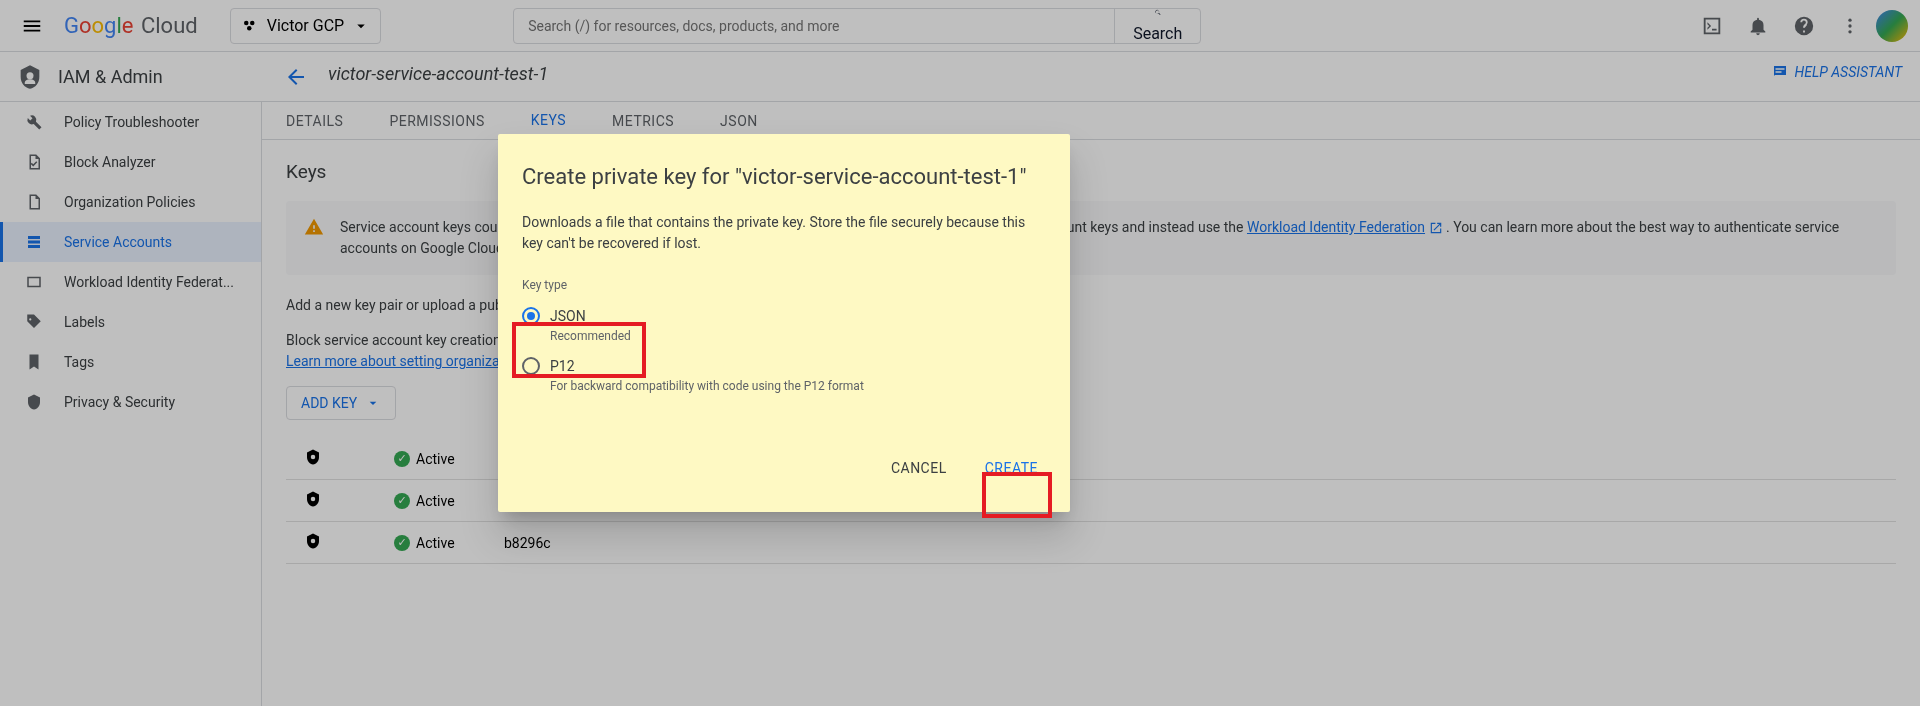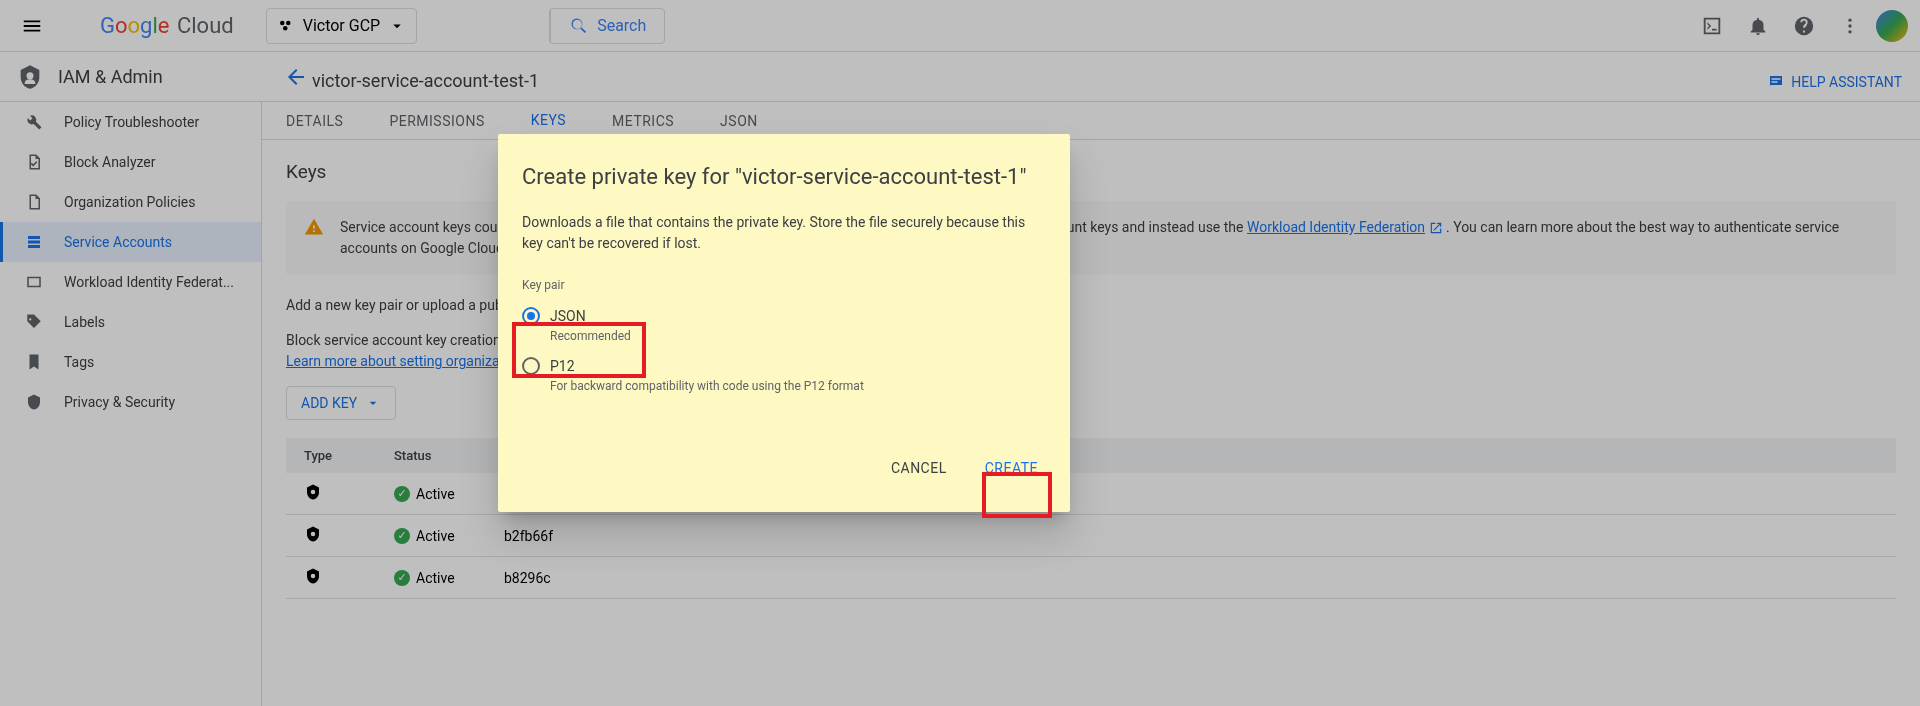--- a/index.html
+++ b/index.html
@@ -1,44 +1,44 @@
 <!DOCTYPE html>
 <html><head>
 <meta charset="utf-8">
 <style>
 * { box-sizing: border-box; margin: 0; padding: 0; font-family: 'Google Sans', Roboto, Arial, sans-serif; }
 body { width: 1920px; height: 706px; background: #fff; overflow: hidden; position: relative; }
 
 
 .topbar { height: 52px; border-bottom: 1px solid #dadce0; display: flex; align-items: center; padding: 0 12px; gap: 12px; background: #fff; }
 .menu-icon { width: 40px; height: 40px; display: flex; align-items: center; justify-content: center; border-radius: 50%; cursor: pointer; }
-.logo { display: flex; align-items: flex-end; gap: 2px; font-size: 22px; margin-right: 20px; margin-left: 36px; }
+.logo { display: flex; align-items: flex-end; gap: 2px; font-size: 22px; margin-right: 20px; }
 .logo-google { color: #5f6368; font-weight: 400; }
 .logo-google .g1 { color: #4285F4; }
 .logo-google .g2 { color: #EA4335; }
 .logo-google .g3 { color: #FBBC05; }
 .logo-google .g4 { color: #4285F4; }
 .logo-google .g5 { color: #34A853; }
 .logo-google .g6 { color: #EA4335; }
 .logo-cloud { color: #5f6368; }
 .project-picker { display: flex; align-items: center; border: 1px solid #dadce0; border-radius: 4px; padding: 6px 10px; gap: 8px; cursor: pointer; height: 36px; }
 .project-picker svg { width: 18px; height: 18px; }
 .searchbar { display: flex; align-items: center; border: 1px solid #dadce0; border-radius: 4px; margin-left: 120px; height: 36px; }
 .search-input { width: 600px; height: 100%; border: none; padding: 0 14px; font-size: 14px; outline: none; background: transparent; }
-.search-button { display: flex; align-items: center; gap: 8px; padding: 0 18px; height: 100%; border-left: 1px solid #dadce0; color: #3b82f6; cursor: pointer; }
+.search-button { display: flex; align-items: center; gap: 8px; padding: 0 18px; height: 100%; border-left: 1px solid #dadce0; color: #0f172a; cursor: pointer; flex-direction: column; }
 .topbar-right { margin-left: auto; display: flex; align-items: center; gap: 6px; }
 .top-icon { width: 40px; height: 40px; display: flex; align-items: center; justify-content: center; cursor: pointer; border-radius: 50%; color: #5f6368; }
 .avatar { width: 32px; height: 32px; border-radius: 50%; background: linear-gradient(135deg,#4285F4,#34A853,#FBBC05); cursor: pointer; }
 
 
 .subheader { height: 50px; border-bottom: 1px solid #dadce0; display: flex; align-items: center; }
 .subheader-left { width: 262px; display: flex; align-items: center; gap: 14px; padding-left: 16px; }
 .shield-icon { width: 28px; height: 28px; color: #5f6368; }
 .subheader-title { font-size: 18px; color: #3c4043; }
-.subheader-right { flex: 1; display: flex; align-items: flex-end; gap: 2px; padding-left: 20px; }
+.subheader-right { flex: 1; display: flex; align-items: flex-start; gap: 18px; padding-left: 20px; font-style: italic; }
 .back-icon { color: #1a73e8; width: 28px; height: 28px; cursor: pointer; display:flex; align-items:center; justify-content:center; }
 .breadcrumb-title { font-size: 18px; color: #3c4043; }
 .help-assistant { margin-left: auto; margin-right: 18px; color: #1a73e8; display: flex; align-items: center; gap: 6px; cursor: pointer; font-size: 14px; }
 
 
 .sidebar { width: 262px; position: absolute; left: 0; top: 102px; bottom: 0; border-right: 1px solid #dadce0; overflow-y: auto; }
 .sidebar-item { height: 40px; display: flex; align-items: center; gap: 20px; padding-left: 24px; font-size: 14px; color: #3c4043; cursor: pointer; }
 .sidebar-item.active { background: #e8f0fe; color: #1a73e8; border-left: 3px solid #1a73e8; padding-left: 21px; }
 .sidebar-icon { width: 20px; height: 20px; display: flex; align-items: center; justify-content: center; color: #5f6368; }
 .sidebar-item.active .sidebar-icon { color: #1a73e8; }
@@ -110,20 +110,21 @@
         <circle cx="7" cy="8" r="3"></circle>
         <circle cx="15" cy="8" r="3"></circle>
         <circle cx="11" cy="15" r="3"></circle>
       </svg>
     <span>Victor GCP</span>
     <svg width="16" height="16" viewBox="0 0 24 24">
         <path d="M7 10l5 5 5-5z"></path>
       </svg>
   </div>
   <div class="searchbar">
+    <input class="search-input" placeholder="Search (/) for resources, docs, products, and more" style="">
     <div class="search-button">
       <svg width="20" height="20" viewBox="0 0 24 24">
           <path d="M15.5 14h-.79l-.28-.27a6.5 6.5 0 10-.7.7l.27.28v.79l5 5L20.49 19zM10 15.5A5.5 5.5 0 1115.5 10 5.5 5.5 0 0110 15.5z"></path>
         </svg>
       <span>Search</span>
     </div>
   </div>
   <div class="topbar-right">
     <div class="top-icon">
         <svg width="22" height="22" viewBox="0 0 24 24">
@@ -272,25 +273,20 @@
     <a class="link">Learn more about setting organization policies for service accounts</a>
   </div>
   <div class="add-key-btn">
     <span>ADD KEY</span>
     <svg width="16" height="16" viewBox="0 0 24 24">
         <path d="M7 10l5 5 5-5z"></path>
       </svg>
   </div>
 
   <div class="keys-table">
-    <div class="keys-header">
-      <div>Type</div>
-      <div>Status</div>
-      <div>Key</div>
-    </div>
     <div id="keys-rows">
         <div class="keys-row">
           <div><svg width="18" height="18" viewBox="0 0 24 24" fill="#5f6368">
               <path d="M12 2l8 4v6c0 5-3.4 9.3-8 10-4.6-.7-8-5-8-10V6z"></path>
               <circle cx="12" cy="12" r="3" fill="#fff"></circle>
             </svg></div>
           <div>
             <span class="check">✓</span>
             <span>Active</span>
           </div>
@@ -320,21 +316,21 @@
         </div>
       </div>
   </div>
 </div>
 
 <div class="scrim"></div>
 
 <div class="dialog">
   <div class="dialog-title">Create private key for "victor-service-account-test-1"</div>
   <div class="dialog-desc">Downloads a file that contains the private key. Store the file securely because this key can't be recovered if lost.</div>
-  <div class="key-type-label">Key pair</div>
+  <div class="key-type-label">Key type</div>
 
   <label class="radio-row">
     <span class="radio checked"></span>
     <span>
       <span class="radio-label">JSON</span><br>
       <span class="radio-hint">Recommended</span>
     </span>
   </label>
 
   <label class="radio-row">

